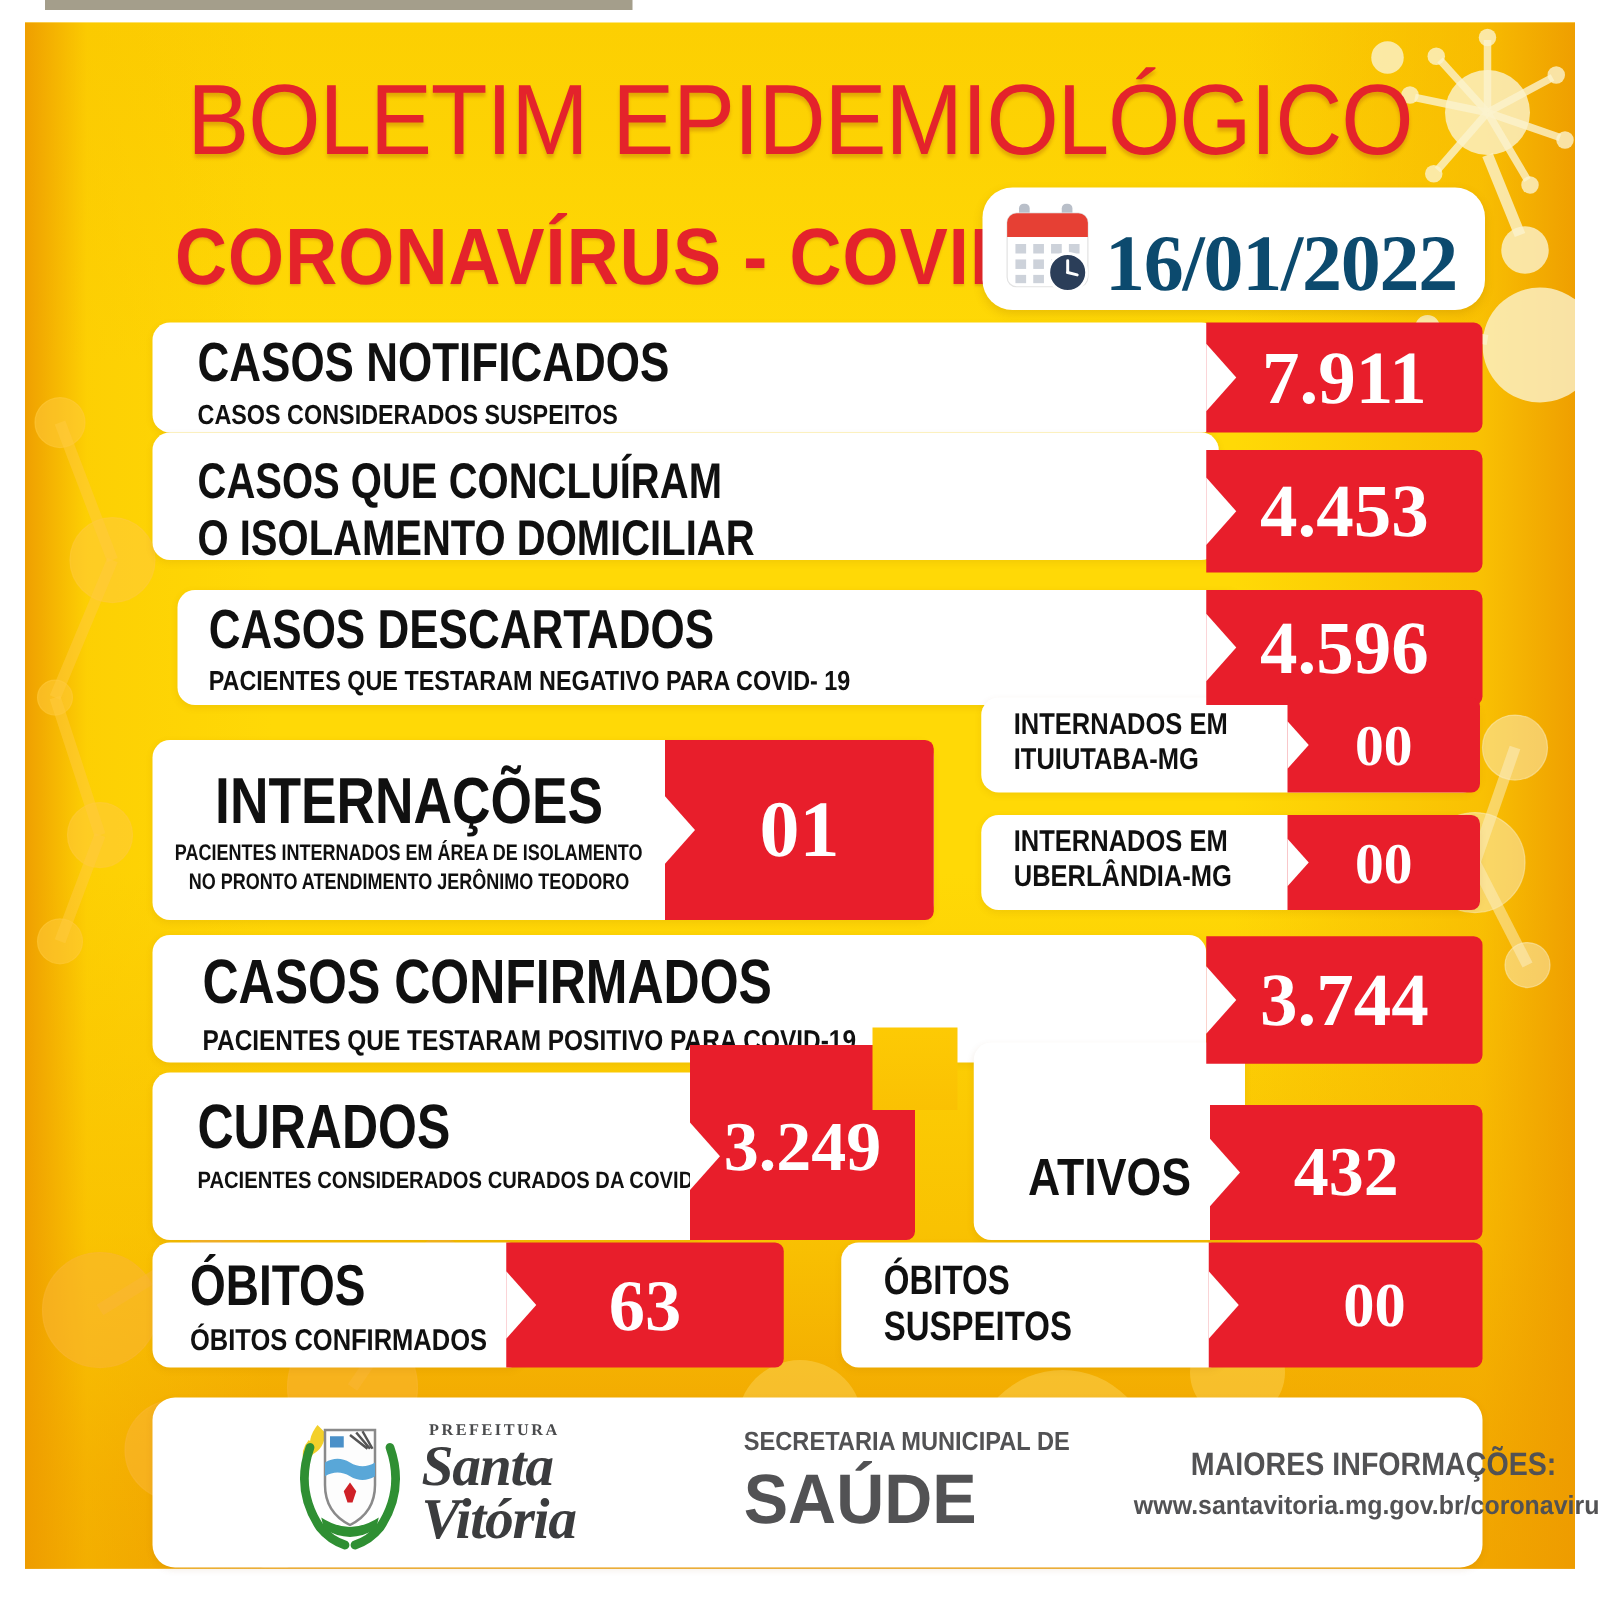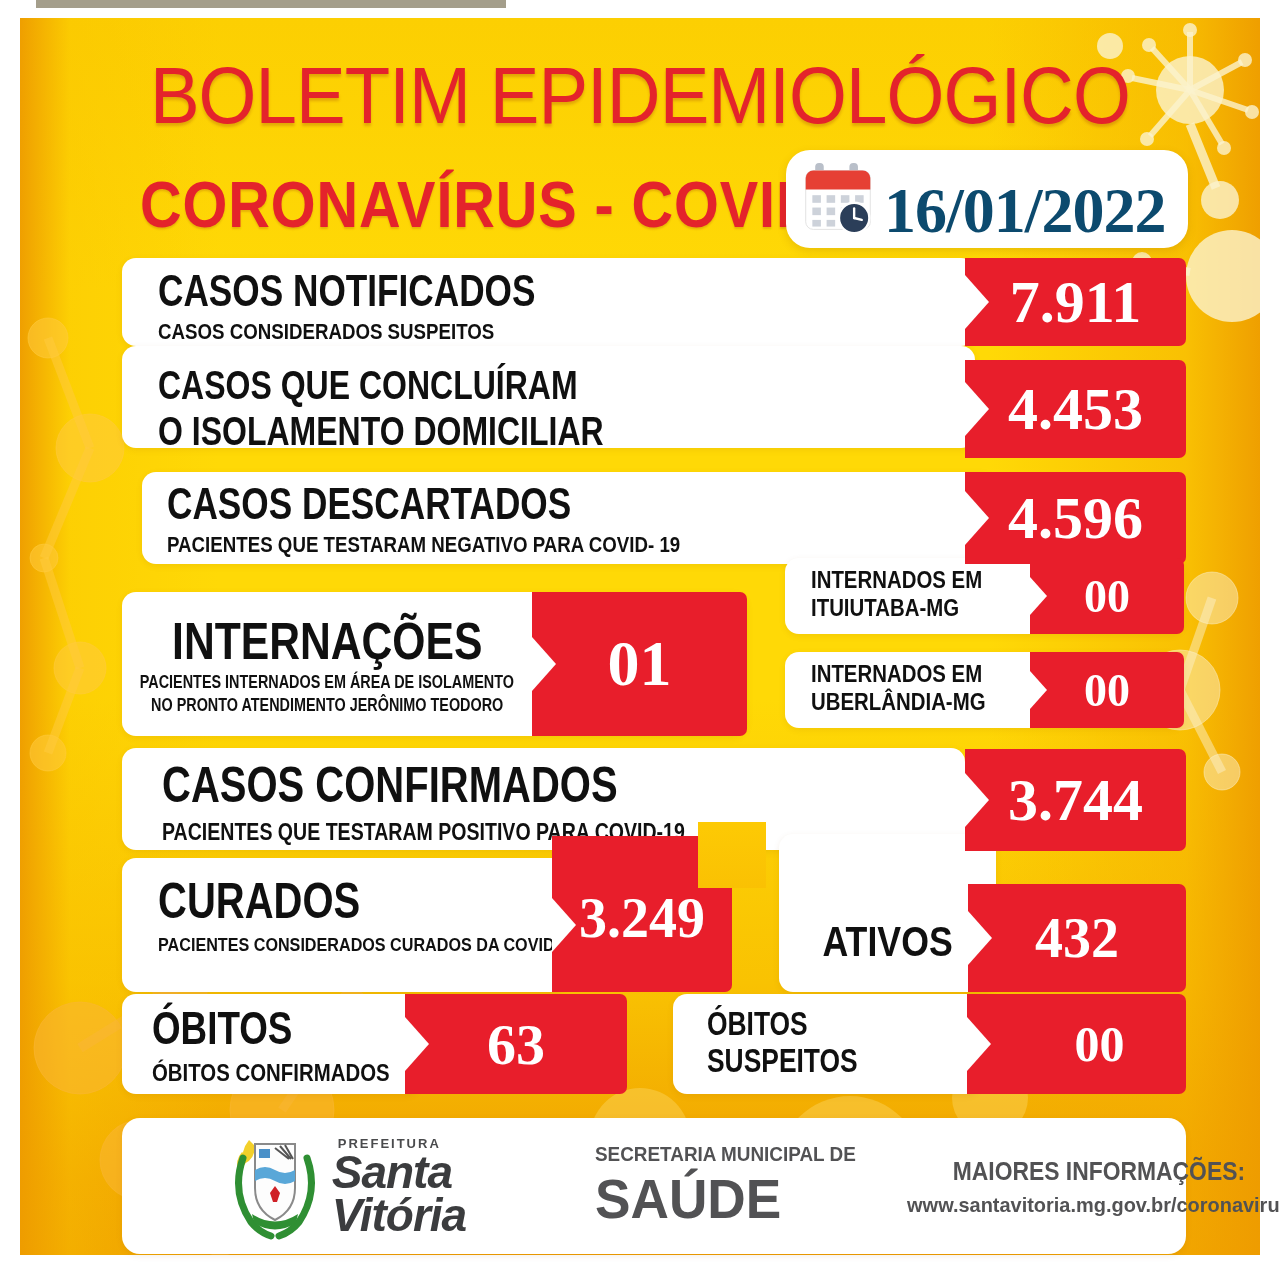--- a/index.html
+++ b/index.html
@@ -96,21 +96,21 @@
   .obt-ttl { font-size:46px; line-height:1.0; }
   .obt-sub { font-size:24px; margin-top:8px; }
   #v-obt { left:405px; top:994px; width:222px; height:100px; font-size:58px; }
   #c-obs { left:673px; top:994px; width:307px; height:100px; padding:12px 0 0 34px; box-sizing:border-box; }
   .obs-ttl { font-size:33px; line-height:1.12; }
   #v-obs { left:967px; top:994px; width:219px; height:100px; font-size:50px; padding-left:46px; box-sizing:border-box; }
 
   
   #footer { left:122px; top:1118px; width:1064px; height:136px; border-radius:18px;
             display:flex; align-items:center; }
-  .f-sec1 { flex:0 0 42%; display:flex; align-items:center; justify-content:center; gap:7px; }
+  .f-sec1 { flex:0 0 42%; display:flex; align-items:center; justify-content:center; gap:7px;font-family:Liberation Serif, serif; }
   .f-div  { width:2px; height:100px; background:#dcdcdc; }
   .f-sec2 { flex:0 0 23%; padding-left:26px; color:#525254; box-sizing:border-box; }
   .f-sec3 { flex:1; text-align:center; color:#525254; padding:0 12px; }
   .pref   { font-size:13px; font-weight:bold; letter-spacing:2px; color:#4a4b4d; margin-left:6px; }
   .city   { font-size:46px; font-weight:bold; font-style:italic; color:#3b3c3e; line-height:0.92; letter-spacing:-1px; }
   .sec-small { font-size:21px; font-weight:bold; white-space:nowrap; transform:scaleX(0.9); transform-origin:left center; }
   .sec-big   { font-size:56px; font-weight:bold; letter-spacing:0; margin-top:0px; transform:scaleX(0.95); transform-origin:left center; }
   .info-lbl { font-size:26px; font-weight:bold; white-space:nowrap; transform:scaleX(0.88); transform-origin:center; }
   .info-url { font-size:21px; font-weight:bold; margin-top:6px; white-space:nowrap; transform:scaleX(0.95); transform-origin:center; }
 </style>

